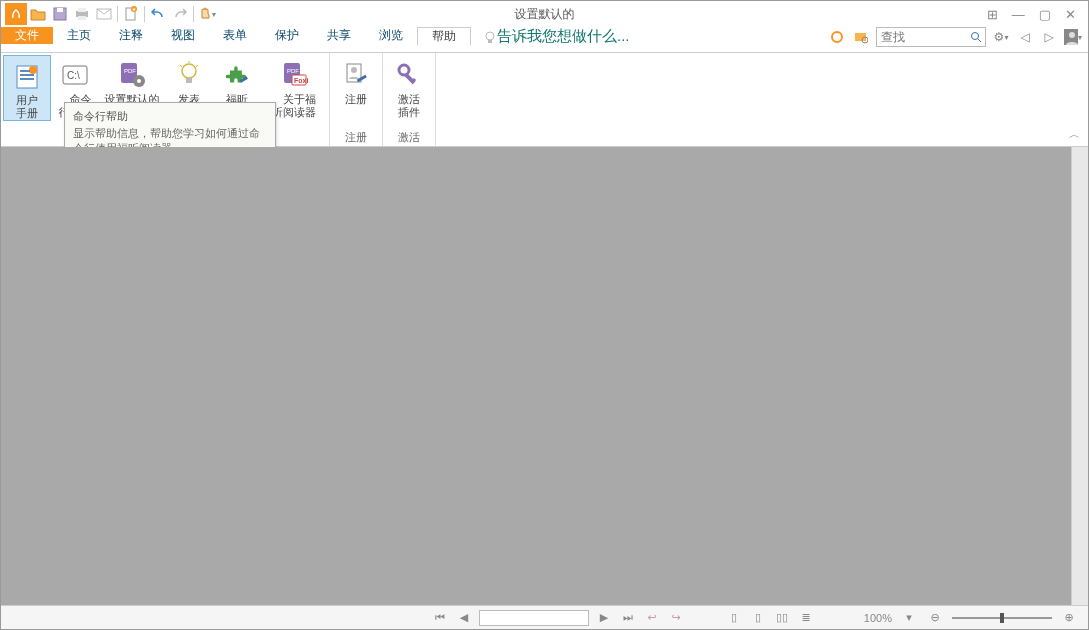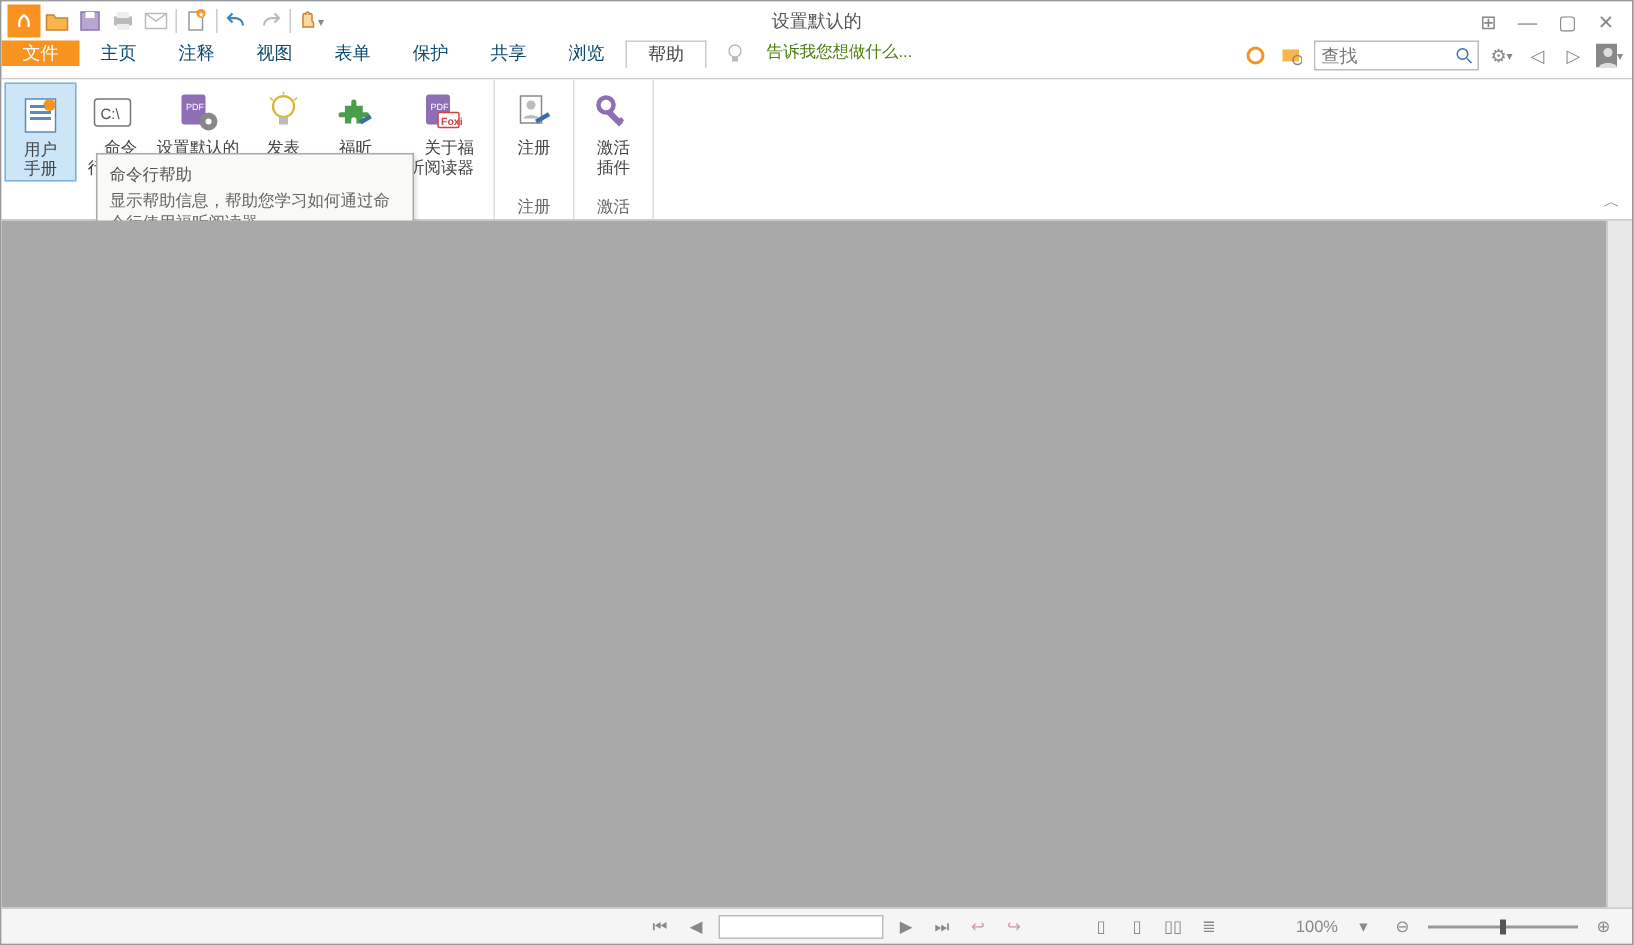--- a/index.html
+++ b/index.html
@@ -12,21 +12,21 @@
 .qat-divider { width:1px; height:16px; background:#ccc; margin:0 2px; }
 .window-title { position:absolute; left:50%; transform:translateX(-50%); font-size:12px; color:#555; }
 .wincontrols { margin-left:auto; display:flex; gap:14px; padding-right:12px; color:#888; }
 .wincontrols span { cursor:pointer; font-size:13px; }
 
 
 .tabbar { height:26px; display:flex; align-items:flex-start; border-bottom:1px solid #ccc; position:relative; }
 .tab { padding:0 14px; font-size:12px; color:#0c4a6e; display:flex; align-items:center; cursor:pointer; }
 .tab.file { background:#f7931e; color:#fff; }
 .tab.active { background:#fff; border:1px solid #ccc; border-bottom:1px solid #fff; margin-bottom:-1px; color:#444; }
-.tellme { display:flex; align-items:center; gap:14px; font-size:11px; color:#4d7c0f; margin-left:12px; }
+.tellme { display:flex; align-items:center; gap:0; font-size:15px; color:#0f766e; margin-left:12px; }
 .tabbar-right { margin-left:auto; display:flex; align-items:center; gap:6px; padding-right:6px; }
 .searchbox { display:flex; align-items:center; border:1px solid #bbb; height:20px; background:#fff; }
 .searchbox input { border:0; font-size:12px; padding:0 4px; width:90px; outline:none; color:#a16207; }
 .small-ico { width:18px; height:18px; display:flex; align-items:center; justify-content:center; color:#888; cursor:pointer; font-size:12px; }
 
 
 .ribbon { height:94px; background:#fff; border-bottom:1px solid #ccc; display:flex; position:relative; }
 .ribgroup { display:flex; flex-direction:column; align-items:center; border-right:1px solid #ddd; padding:2px 2px 0; }
 .ribitems { display:flex; flex:1; align-items:flex-start; }
 .ribbtn { width:48px; display:flex; flex-direction:column; align-items:center; padding-top:4px; cursor:pointer; }

